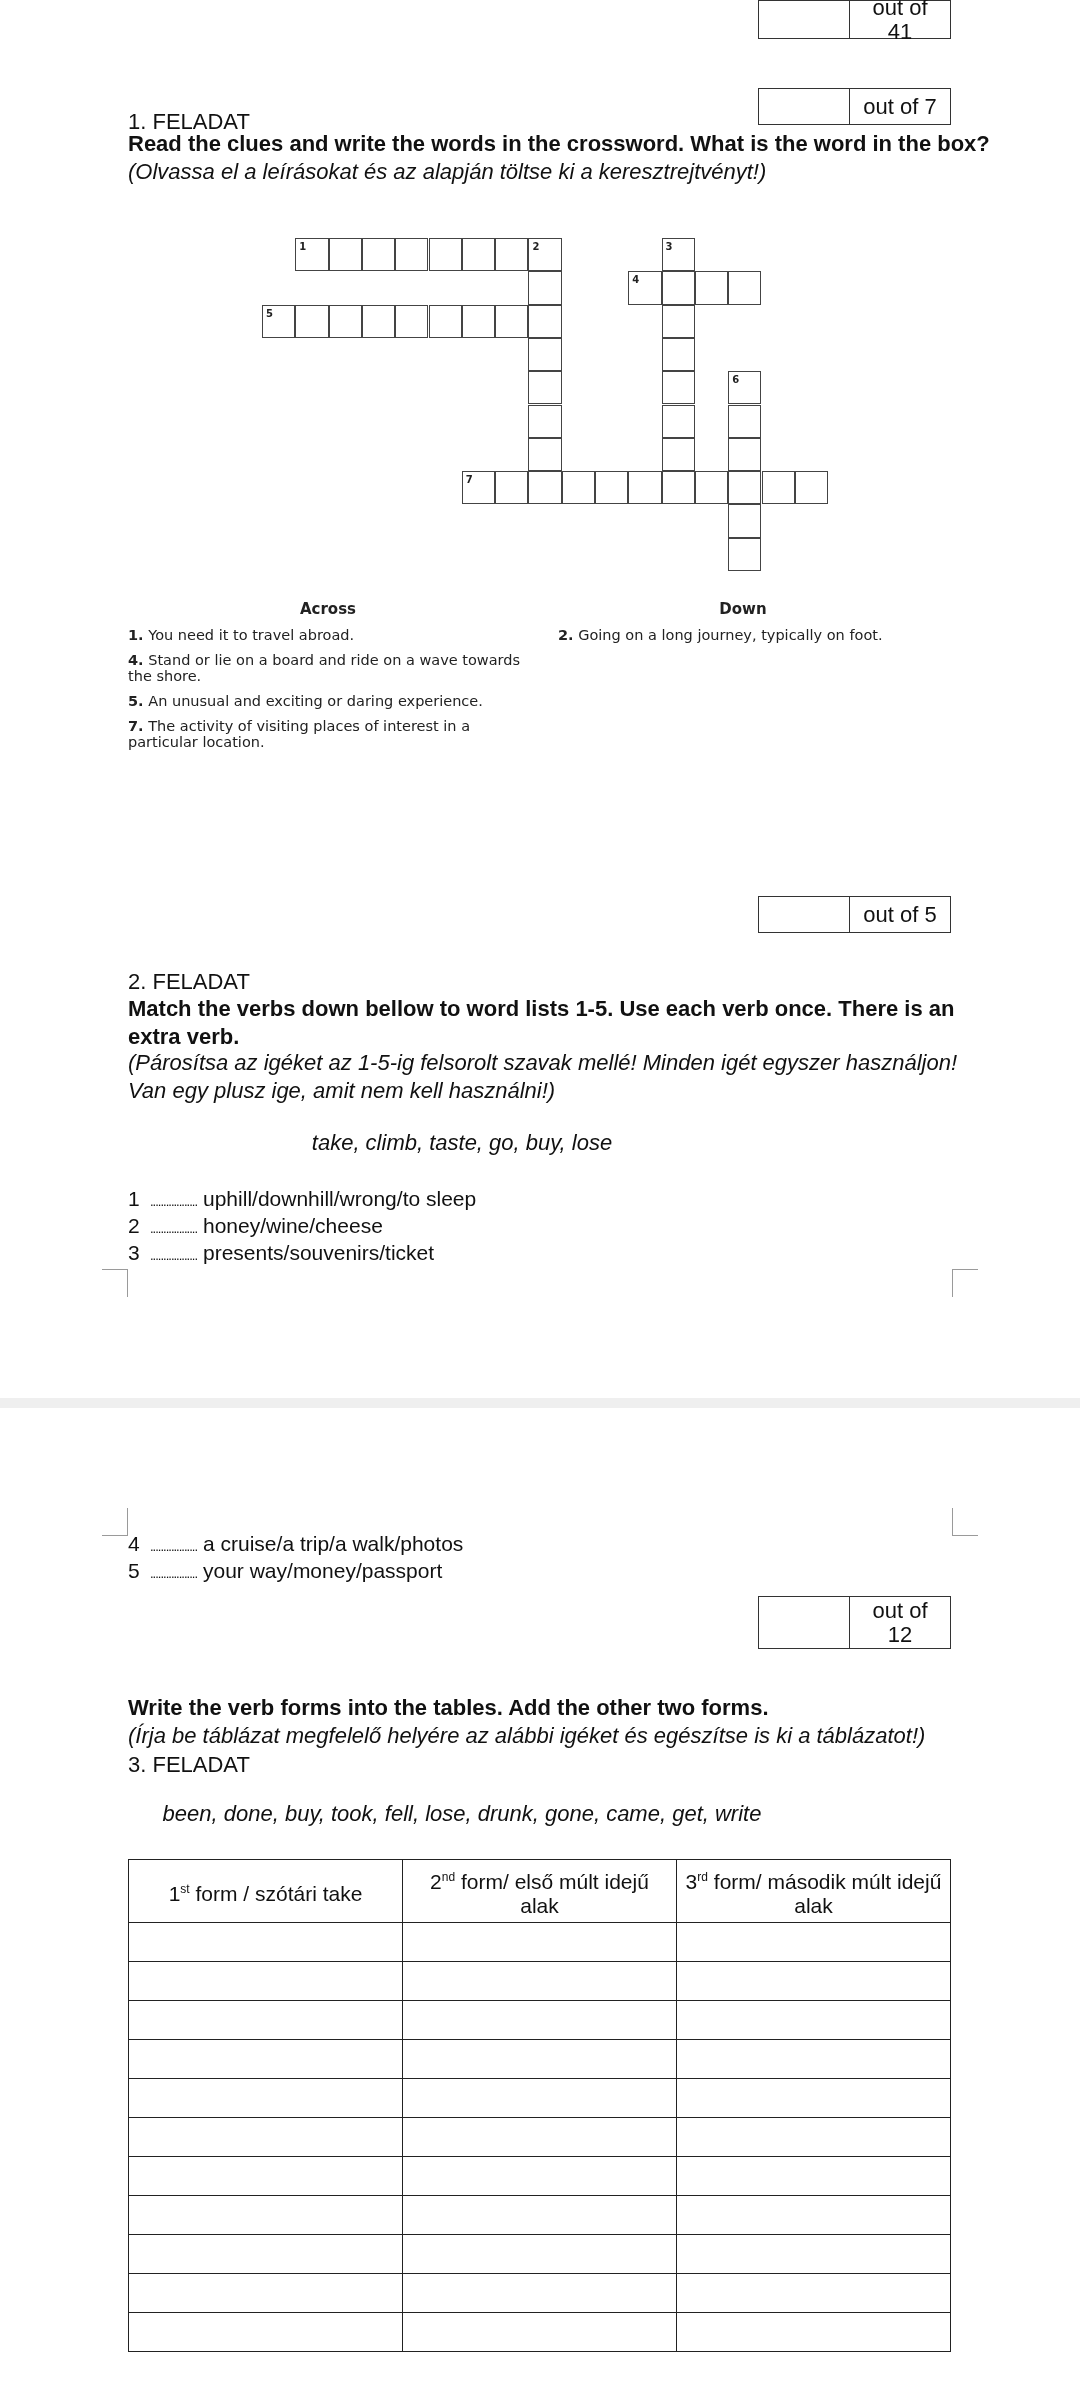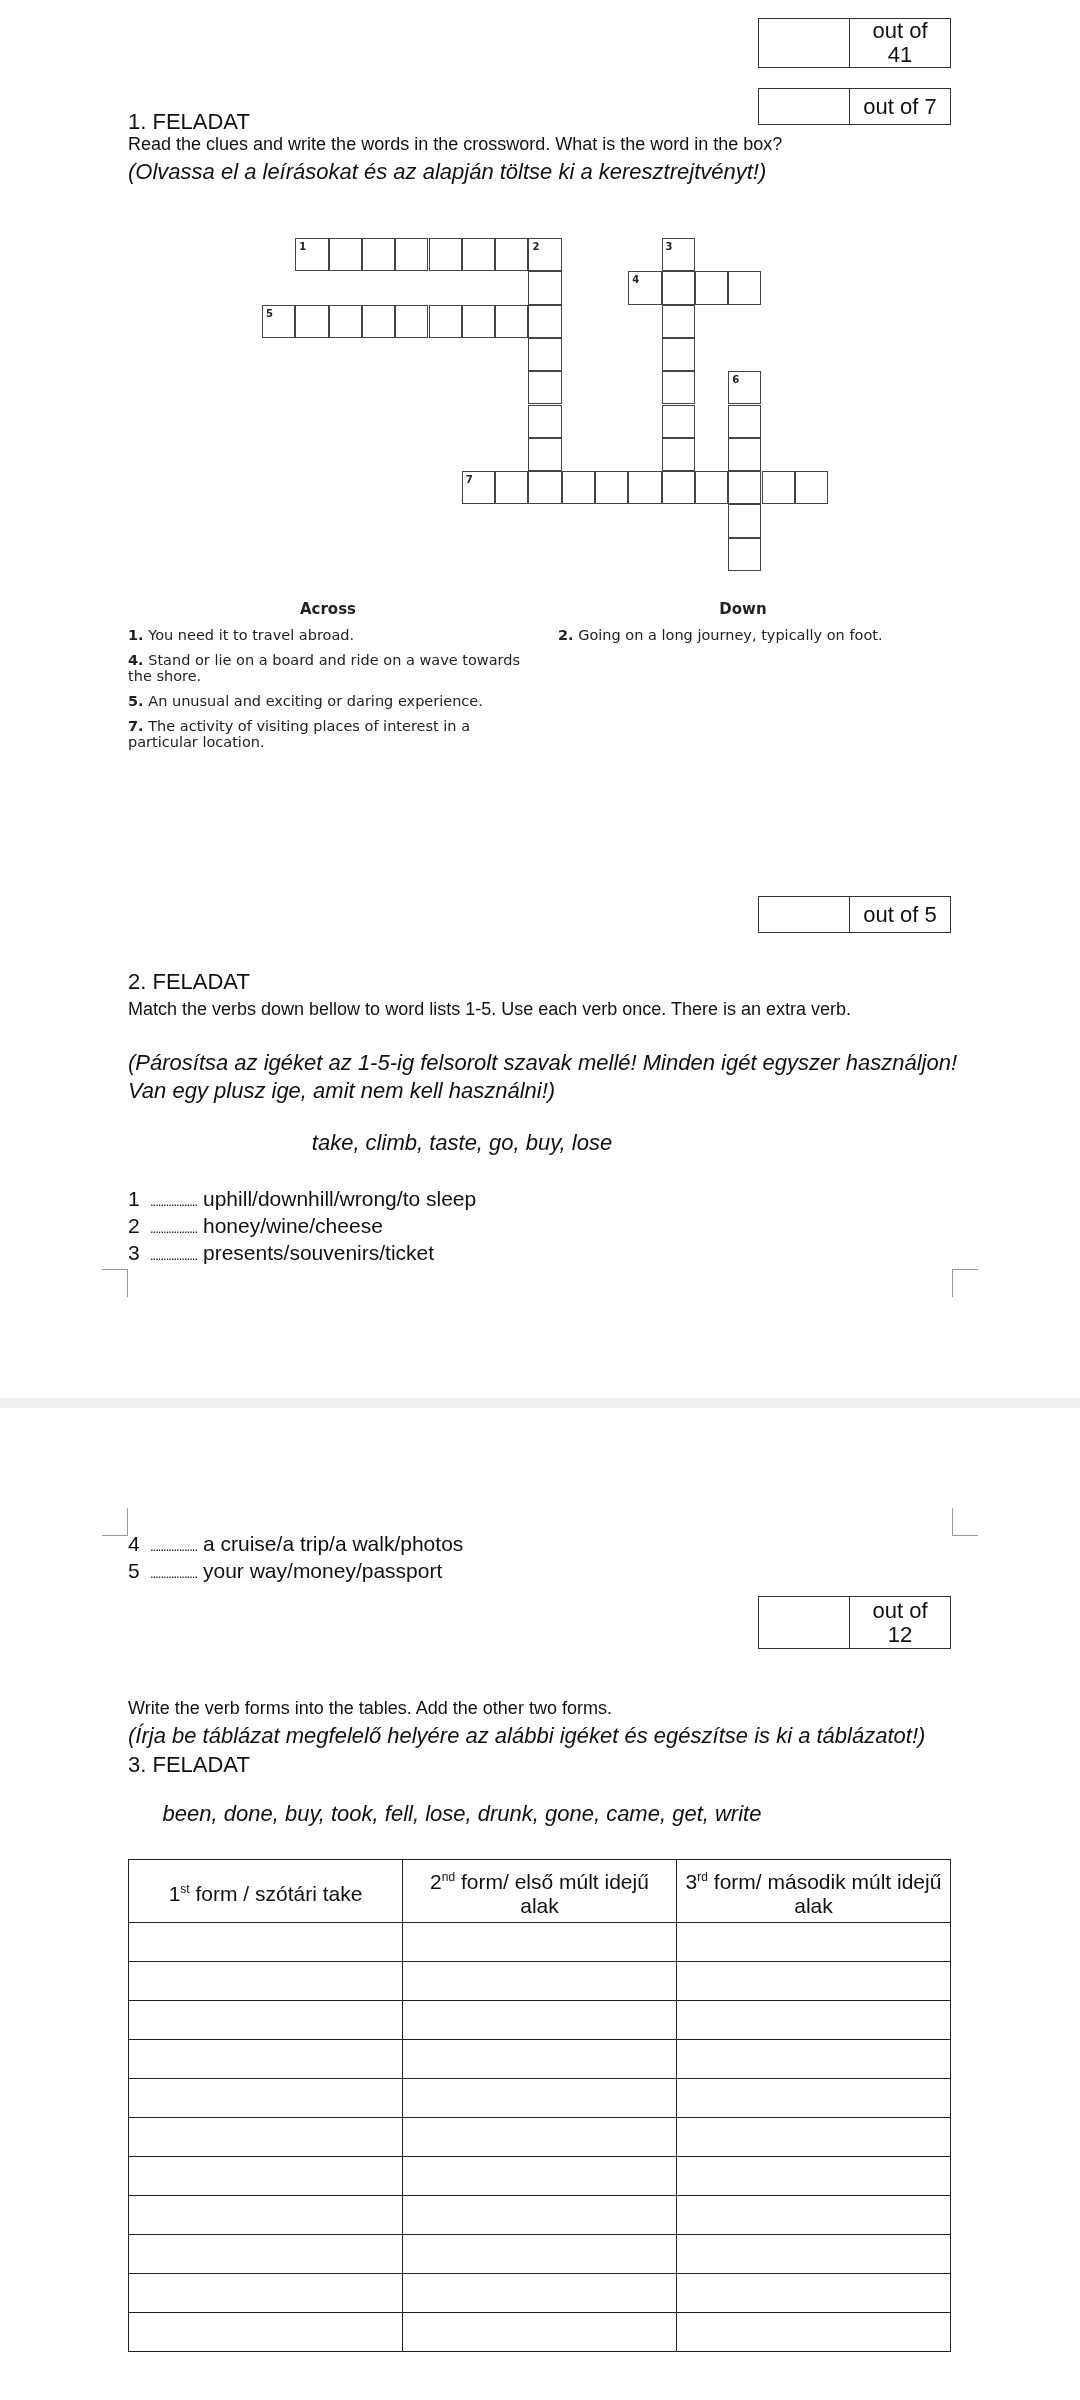--- a/index.html
+++ b/index.html
@@ -12,21 +12,21 @@
     position: absolute; left: 758px; width: 193px;
     border: 1.5px solid #333; display: flex; box-sizing: border-box;
     background: #fff;
   }
   .score-box .blank { width: 90px; border-right: 1.5px solid #333; }
   .score-box .label {
     flex: 1; display: flex; align-items: center; justify-content: center;
     text-align: center; font-size: 22px; line-height: 24px; color: #111;
   }
   .task-title { position: absolute; left: 128px; font-size: 22px; color: #111; }
-  .instr { position: absolute; left: 128px; font-size: 18px; line-height: 28px; color: #111; }
+  .instr { position: absolute; left: 128px; font-size: 22px; line-height: 28px; color: #111; font-weight: bold; }
   .instr-hu { position: absolute; left: 128px; font-size: 22px; line-height: 28px; font-style: italic; color: #111; }
   .centered-italic { position: absolute; left: 0; width: 924px; text-align: center; font-size: 22px; font-style: italic; color: #111; }
 
   
   #crossword { position: absolute; left: 262px; top: 238px; width: 600px; height: 360px; }
   .cw-cell {
     position: absolute; width: 33.3px; height: 33.3px; box-sizing: border-box;
     border: 1.6px solid #444; background: #fff;
   }
   .cw-num {
@@ -53,21 +53,21 @@
   table.verbs th, table.verbs td { border: 1.5px solid #222; }
   table.verbs th {
     height: 62px; font-weight: normal; font-size: 21px; line-height: 24px; color: #111; padding: 0 6px;
   }
   table.verbs th sup { font-size: 12px; }
   table.verbs td { height: 36px; }
 </style>
 </head>
 <body>
 
-<div class="score-box" style="top:18px;height:50px;">
+<div class="score-box" style="top:0;height:39px;">
   <div class="blank"></div>
   <div class="label">
       <span style="display:block;width:60px;">out of 41</span>
     </div>
 </div>
 <div class="score-box" style="top:88px;height:37px;">
   <div class="blank"></div>
   <div class="label">out of 7</div>
 </div>
 

